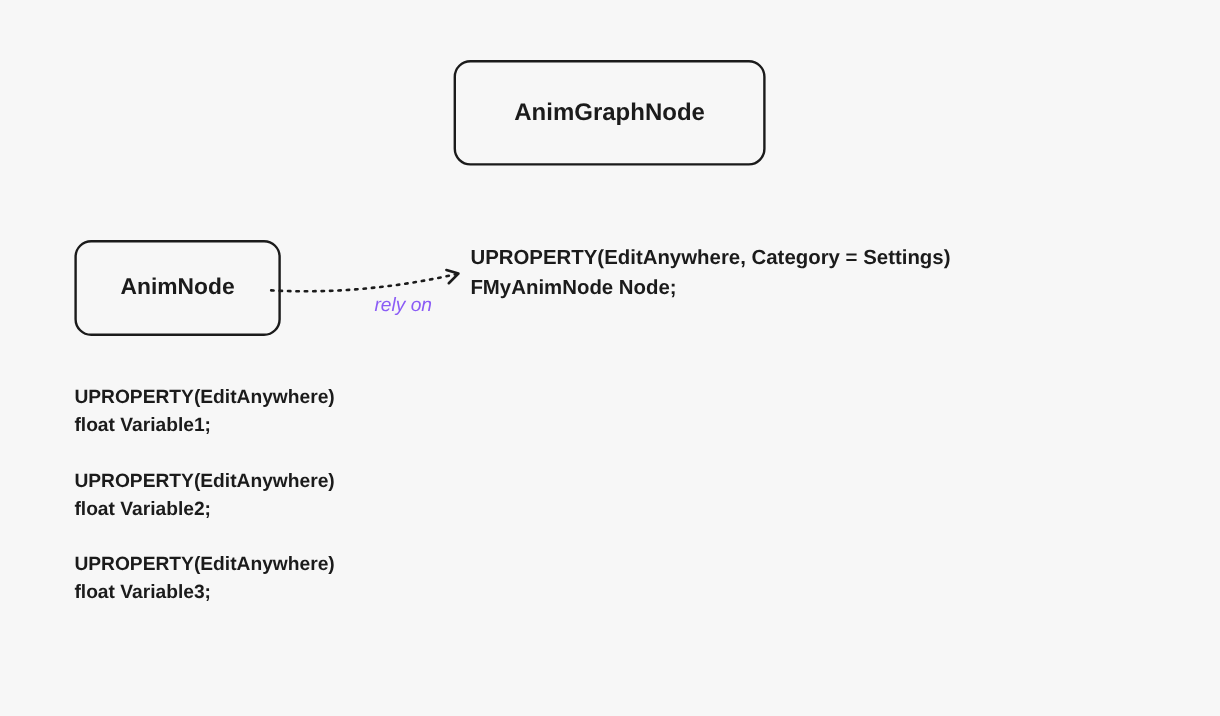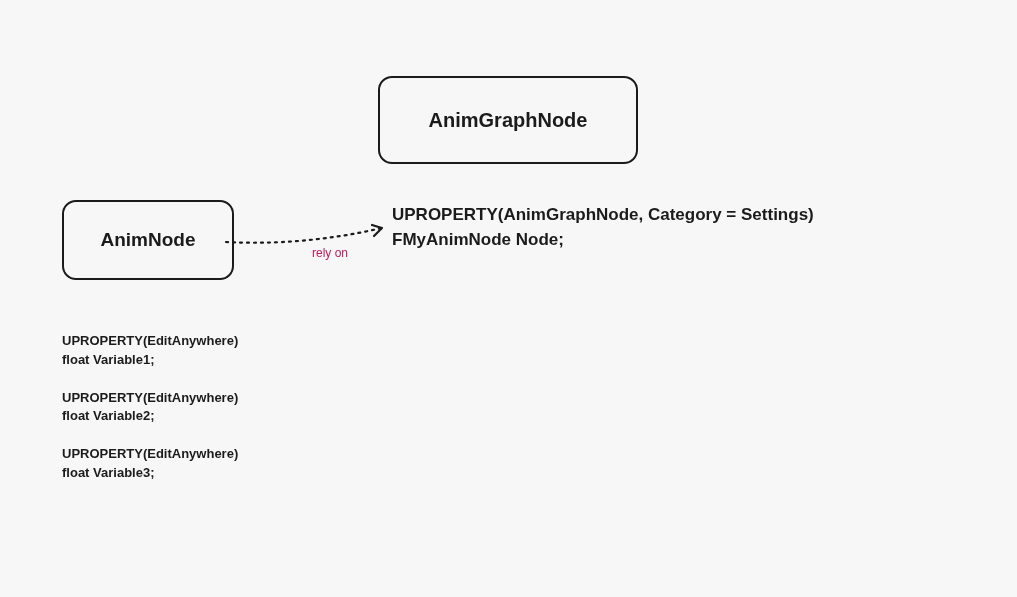--- a/index.html
+++ b/index.html
@@ -25,21 +25,21 @@
     border-radius: 14px;
     display: flex;
     align-items: center;
     justify-content: center;
     font-weight: 700;
     font-size: 20px;
     box-sizing: border-box;
   }
   .node-box.large {
     left: 378px;
-    top: 76px;
+    top: 50px;
     width: 260px;
     height: 88px;
   }
   .node-box.small {
     left: 62px;
     top: 200px;
     width: 172px;
     height: 80px;
     font-size: 19px;
   }
@@ -51,22 +51,21 @@
     line-height: 1.45;
     white-space: pre;
   }
   .code-right {
     left: 392px;
     top: 203px;
   }
   .code-left {
     left: 62px;
     top: 320px;
-    font-size: 13px;
-    margin-top: 12px;
+    font-size: 16px;
   }
   
   .arrow-wrap {
     position: absolute;
     left: 224px;
     top: 214px;
     width: 168px;
     height: 46px;
     pointer-events: none;
   }
@@ -75,23 +74,24 @@
     left: 0;
     top: 0;
     width: 168px;
     height: 46px;
     overflow: visible;
   }
   .arrow-label {
     position: absolute;
     left: 312px;
     top: 246px;
-    font-size: 12px;
+    font-size: 16px;
     font-weight: 400;
-    color: #be185d;
+    color: #8b5cf6;
+    font-style: italic;
   }
 </style>
 </head>
 <body>
 
 <div class="canvas">
 
   <div class="node-box large">
     <span>AnimGraphNode</span>
   </div>
@@ -102,21 +102,21 @@
 
   <div class="arrow-wrap">
     <svg viewBox="0 0 168 46">
       <path d="M 2 28 Q 80 32 158 14" fill="none" stroke="#1b1b1b" stroke-width="2.2" stroke-dasharray="2 5" stroke-linecap="round"></path>
 
       <path d="M 158 14 L 148 11 M 158 14 L 150 22" fill="none" stroke="#1b1b1b" stroke-width="2.2" stroke-linecap="round"></path>
     </svg>
   </div>
   <div class="arrow-label">rely on</div>
 
-  <div class="code-block code-right">UPROPERTY(AnimGraphNode, Category = Settings)
+  <div class="code-block code-right">UPROPERTY(EditAnywhere, Category = Settings)
 FMyAnimNode Node;</div>
 
   <div class="code-block code-left">UPROPERTY(EditAnywhere)
 float Variable1;
 
 UPROPERTY(EditAnywhere)
 float Variable2;
 
 UPROPERTY(EditAnywhere)
 float Variable3;</div>

